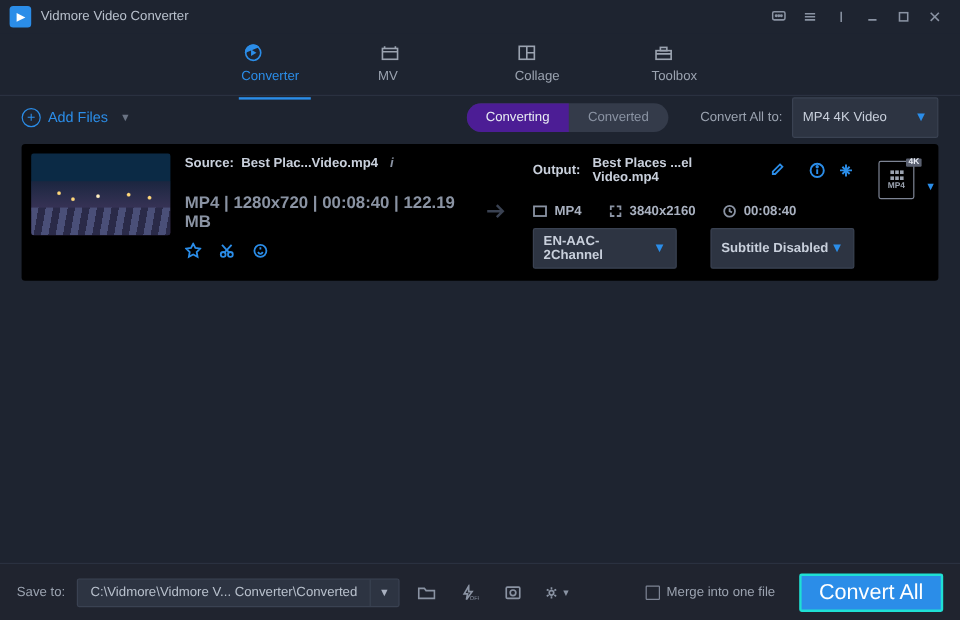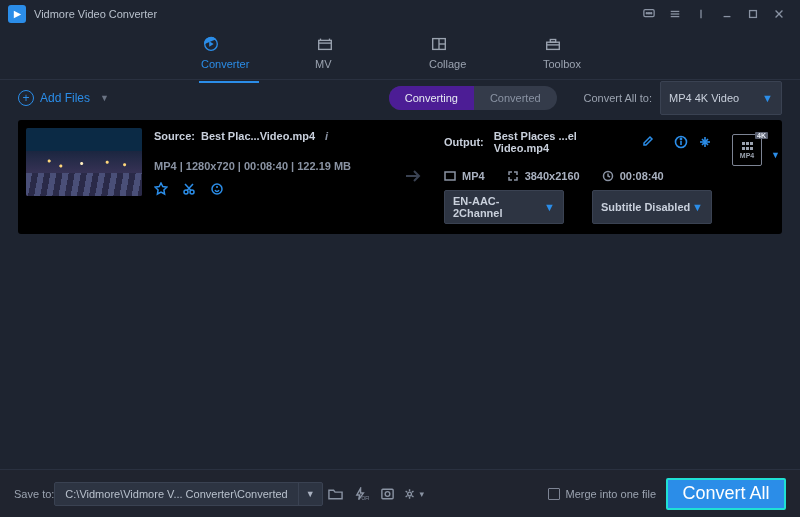--- a/index.html
+++ b/index.html
@@ -47,21 +47,21 @@
   radial-gradient(circle at 30% 60%,#ffd77a 0 1px,transparent 2px),
   radial-gradient(circle at 48% 50%,#ffefc0 0 1px,transparent 2px),
   radial-gradient(circle at 70% 45%,#ffd77a 0 1px,transparent 2px),
   radial-gradient(circle at 85% 55%,#ffd77a 0 1px,transparent 2px),
   linear-gradient(180deg,#1b2640 0%,#3a3458 100%);}
 .thumb::after{content:"";position:absolute;left:0;right:0;bottom:0;height:34%;background:
   repeating-linear-gradient(100deg,#4a4f78 0 6px,#2a2a48 6px 12px);}
 .srcblk{flex:0 0 230px;padding-top:2px;}
 .line1{display:flex;align-items:center;gap:6px;font-size:11px;color:#c9d0dc;}
 .line1 .info-i{font-style:italic;color:#8a93a3;margin-left:4px;}
-.meta{margin-top:18px;font-size:11px;color:#8a93a3;}
+.meta{margin-top:18px;font-size:14px;color:#8a93a3;}
 .meta span{color:#8a93a3;}
 .rowicons{display:flex;gap:14px;margin-top:10px;}
 .rowicons .ic{width:14px;height:14px;color:#2b8de8;cursor:pointer;}
 .rowicons .ic svg{width:14px;height:14px;fill:none;stroke:#2b8de8;stroke-width:1.5;}
 .arrow{flex:0 0 36px;display:flex;align-items:center;justify-content:center;align-self:center;}
 .arrow svg{width:20px;height:16px;fill:#3a4252;}
 .outblk{flex:1;padding-top:2px;}
 .outhdr{display:flex;align-items:center;gap:10px;}
 .outhdr .pen{color:#2b8de8;cursor:pointer;}
 .outhdr .spacer{flex:1;}
@@ -74,21 +74,21 @@
 .selrow .select{min-width:120px;}
 .fmt{flex:0 0 46px;display:flex;flex-direction:column;align-items:center;justify-content:flex-start;gap:2px;position:relative;margin-top:6px;}
 .fmt .badge{position:absolute;top:-2px;right:2px;font-size:7px;background:#5a6070;color:#e9edf5;padding:0 2px;border-radius:1px;}
 .fmt .box{width:30px;height:32px;border:1px solid #7d8494;border-radius:2px;display:flex;flex-direction:column;align-items:center;justify-content:center;gap:0;}
 .fmt .box .dots{display:flex;gap:1px;}
 .fmt .box .dots i{width:3px;height:3px;background:#9ba3b0;display:block;}
 .fmt .box .lbl{font-size:7px;color:#9ba3b0;margin-top:2px;}
 .fmt .car{color:#2b8de8;position:absolute;right:-10px;top:16px;}
 
 
-.bottombar{position:absolute;left:0;right:0;bottom:0;height:48px;background:#20242f;display:flex;align-items:center;padding:0 14px;border-top:1px solid #2a3140;}
+.bottombar{position:absolute;left:0;right:0;bottom:0;height:48px;background:#20242f;display:flex;align-items:center;padding:0 14px;gap:10px;border-top:1px solid #2a3140;}
 .bottombar .lbl{font-size:11px;color:#9ba3b0;}
 .pathsel{display:flex;align-items:center;background:#2d3442;border:1px solid #3a4252;height:24px;border-radius:2px;}
 .pathsel .path{padding:0 10px;font-size:11px;color:#b8c0cc;min-width:188px;}
 .pathsel .caretbtn{width:24px;border-left:1px solid #3a4252;display:flex;align-items:center;justify-content:center;height:100%;cursor:pointer;color:#a9b1c0;}
 .bicon{width:26px;height:24px;display:flex;align-items:center;justify-content:center;cursor:pointer;}
 .bicon svg{width:15px;height:14px;fill:none;stroke:#8a93a3;stroke-width:1.5;}
 .merge{display:flex;align-items:center;gap:6px;margin-left:auto;cursor:pointer;}
 .merge .cb{width:12px;height:12px;border:1px solid #7d8494;border-radius:1px;}
 .convertall{margin-left:10px;width:120px;height:32px;background:#2b8de8;color:#fff;border:2px solid #1fe0d4;border-radius:2px;display:flex;align-items:center;justify-content:center;font-size:18px;cursor:pointer;}
 .caret{font-size:9px;}

